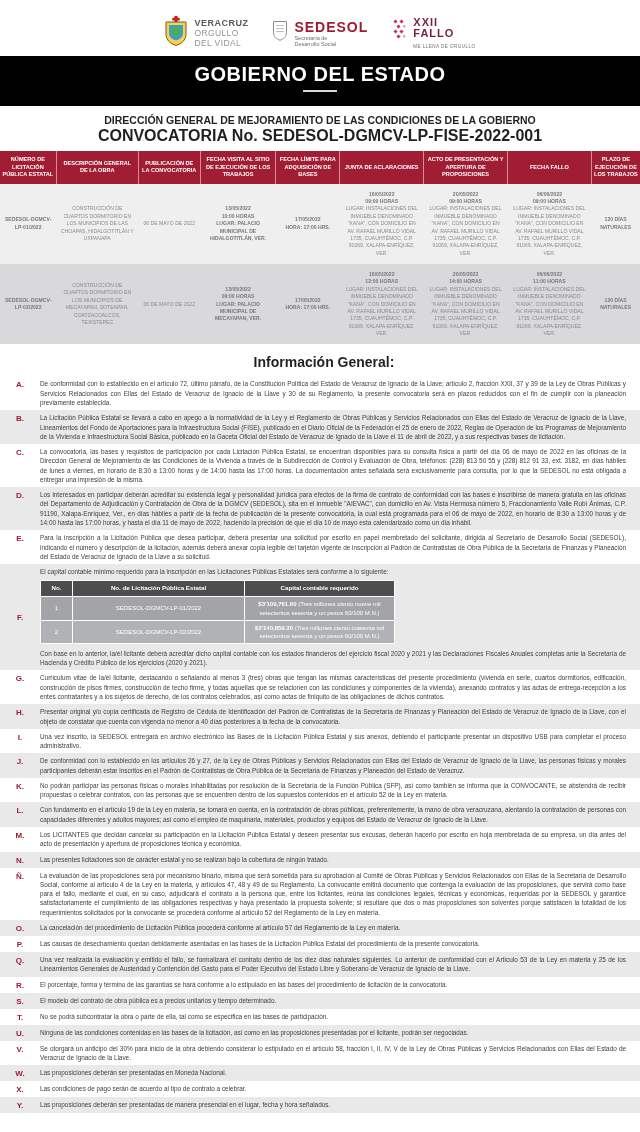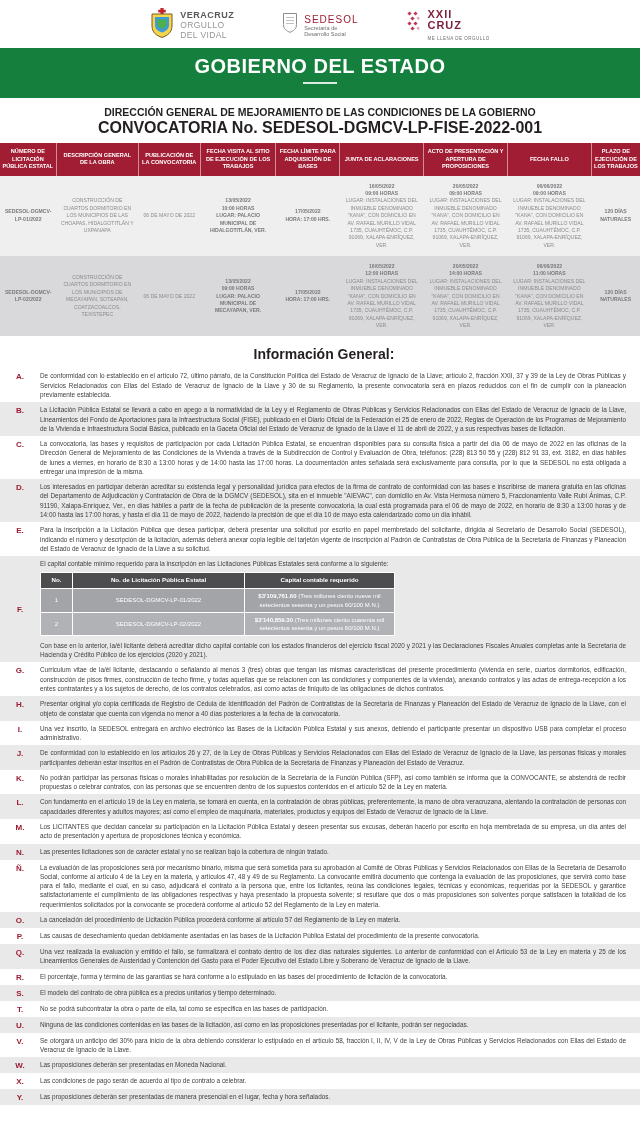--- a/index.html
+++ b/index.html
@@ -1,32 +1,32 @@
 <!DOCTYPE html>
 <html><head>
 <meta charset="utf-8">
 <style>
   * { margin:0; padding:0; box-sizing:border-box; }
   html,body { background:#fff; }
   body { width:640px; margin:0 auto; font-family:"Liberation Sans","DejaVu Sans",sans-serif; color:#414042; }
   .page { width:640px; min-height:1132px; background:#fff; overflow:hidden; }
 
   
-  .logo-bar { display:flex; justify-content:center; align-items:center; gap:48px; padding:8px 0 6px; }
+  .logo-bar { display:flex; justify-content:center; align-items:center; gap:24px; padding:8px 0 6px;margin-top:8px; }
   .logo-group { display:flex; align-items:center; gap:6px; }
   .lg-txt-1 .l1 { font-size:9px; font-weight:bold; color:#58595B; letter-spacing:.5px; }
   .lg-txt-1 .l2, .lg-txt-1 .l3 { font-size:8.5px; color:#939598; letter-spacing:.4px; }
-  .lg-txt-2 .l1 { font-size:10px; font-weight:normal; color:#9E1B32; letter-spacing:1px;text-align:center; }
+  .lg-txt-2 .l1 { font-size:14px; font-weight:bold; color:#9E1B32; letter-spacing:1px;text-align:center; }
   .lg-txt-2 .l2, .lg-txt-2 .l3 { font-size:5.5px; color:#6D6E71; }
   .lg-txt-3 { text-align:left; }
   .lg-txt-3 .l1, .lg-txt-3 .l2 { font-size:11px; font-weight:bold; color:#7E1F3C; line-height:1; letter-spacing:1px; }
   .lg-txt-3 .tag { font-size:4.5px; color:#6D6E71; margin-top:5px; letter-spacing:.5px; }
 
   
-  .banner { background:#15803d; color:#fff; text-align:center; padding:7px 10px 9px; }
+  .banner { background:#000000; color:#fff; text-align:center; padding:7px 10px 9px; }
   .banner-title { font-size:20px; font-weight:bold; letter-spacing:.5px; }
   .banner-divider { width:34px; height:2px; background:#fff; opacity:.85; margin:4px auto 5px; }
   .banner-inner { background:#8A192C; padding:4px 0 7px; }
   .banner-sub1 { font-size:10.5px; letter-spacing:1.5px; }
   .banner-sub2 { font-size:12px; font-weight:bold; margin-top:1px; }
 
   
   .doc-titles { text-align:center; margin:8px 8px 6px; color:#231F20; }
   .doc-title-1 { font-size:10.5px; font-weight:bold; }
   .doc-title-2 { font-size:16px; font-weight:bold; margin-top:1px; }
@@ -113,21 +113,21 @@
             <rect x="5" y="17" width="3" height="3" transform="rotate(45 6.5 18.5)"></rect>
           </g>
           <g fill="#E8A2B0">
             <rect x="11" y="7" width="2.4" height="2.4" transform="rotate(45 12.2 8.2)"></rect>
             <rect x="11" y="17" width="2.4" height="2.4" transform="rotate(45 12.2 18.2)"></rect>
           </g>
         </svg>
       </span>
       <span class="lg-txt-3">
         <div class="l1">XXII</div>
-        <div class="l2">CRUZ</div>
+        <div class="l2">FALLO</div>
         <div class="tag">ME LLENA DE ORGULLO</div>
       </span>
     </div>
   </div>
 
   <div class="banner">
     <div class="banner-title">GOBIERNO DEL ESTADO</div>
     <div class="banner-divider"></div>
   </div>
 

